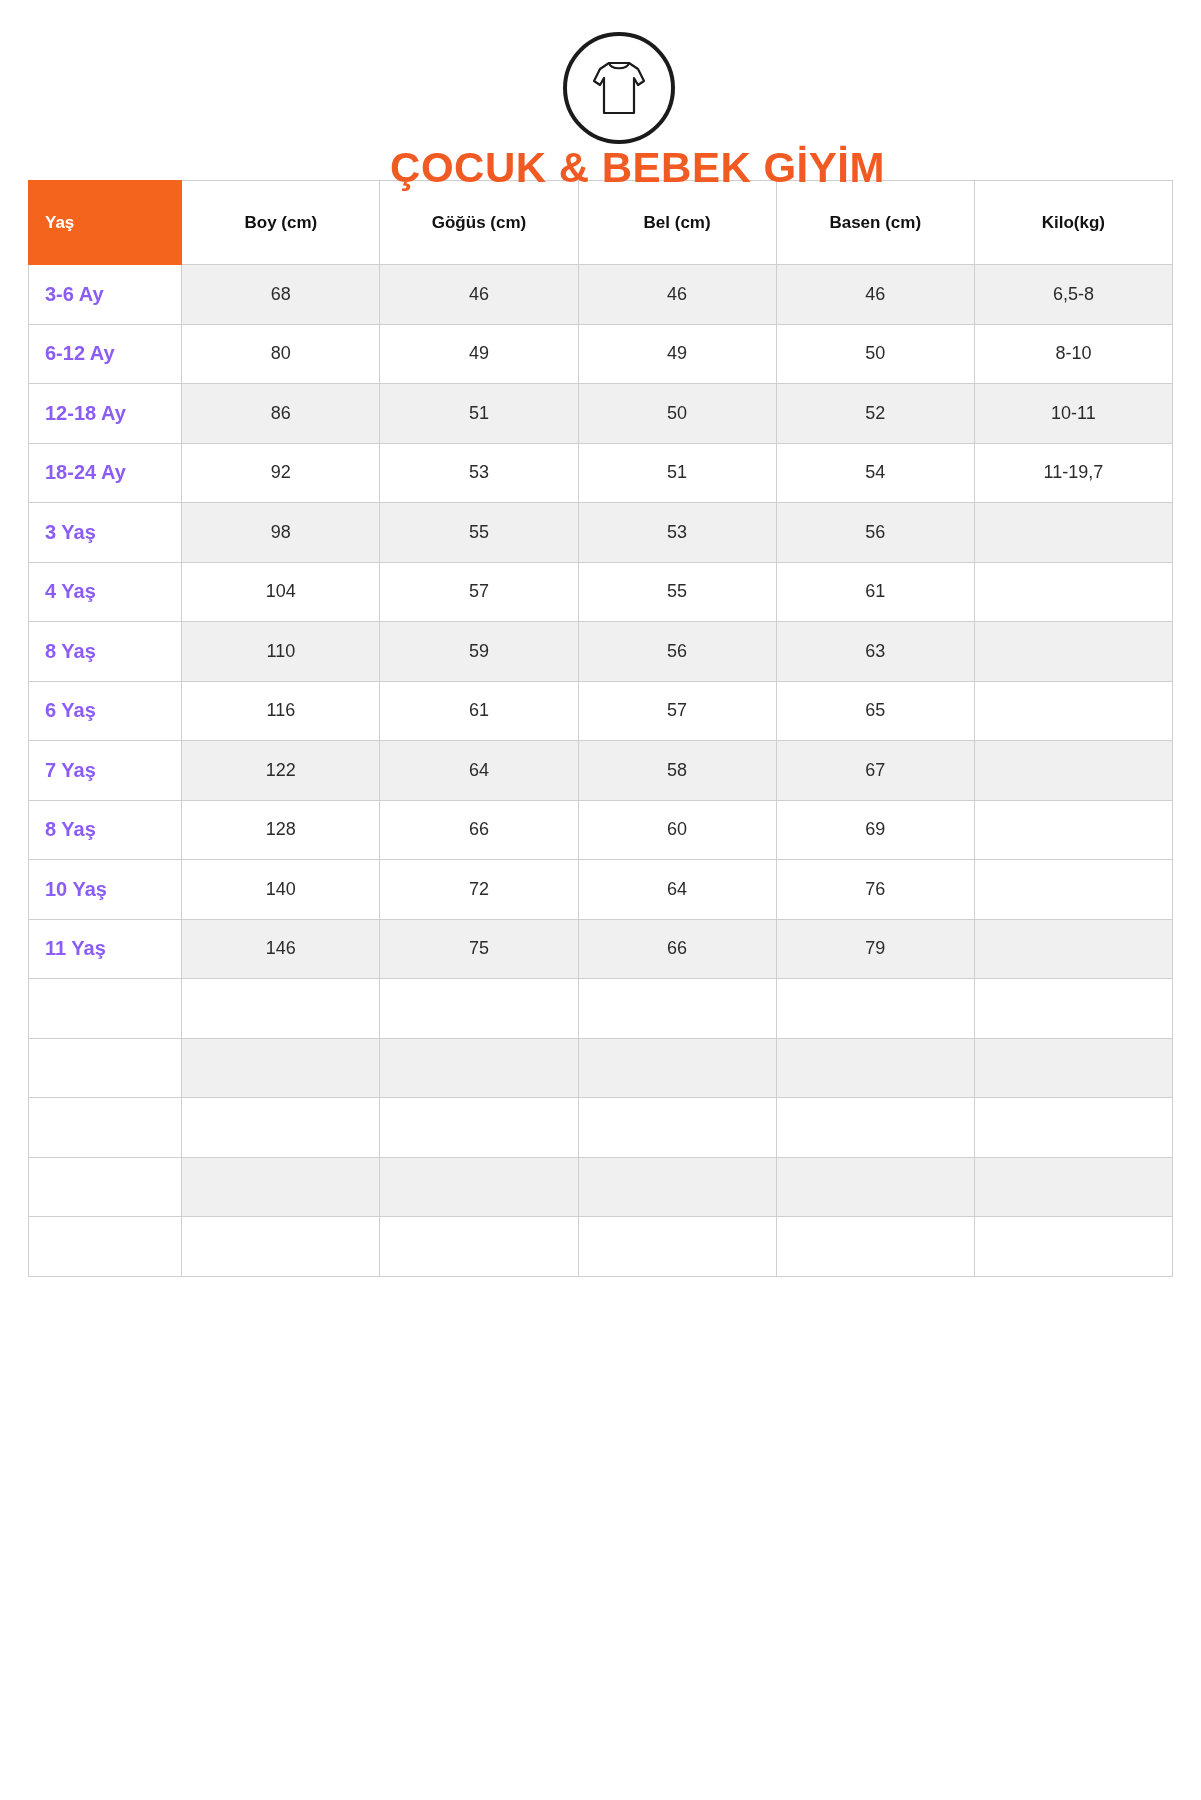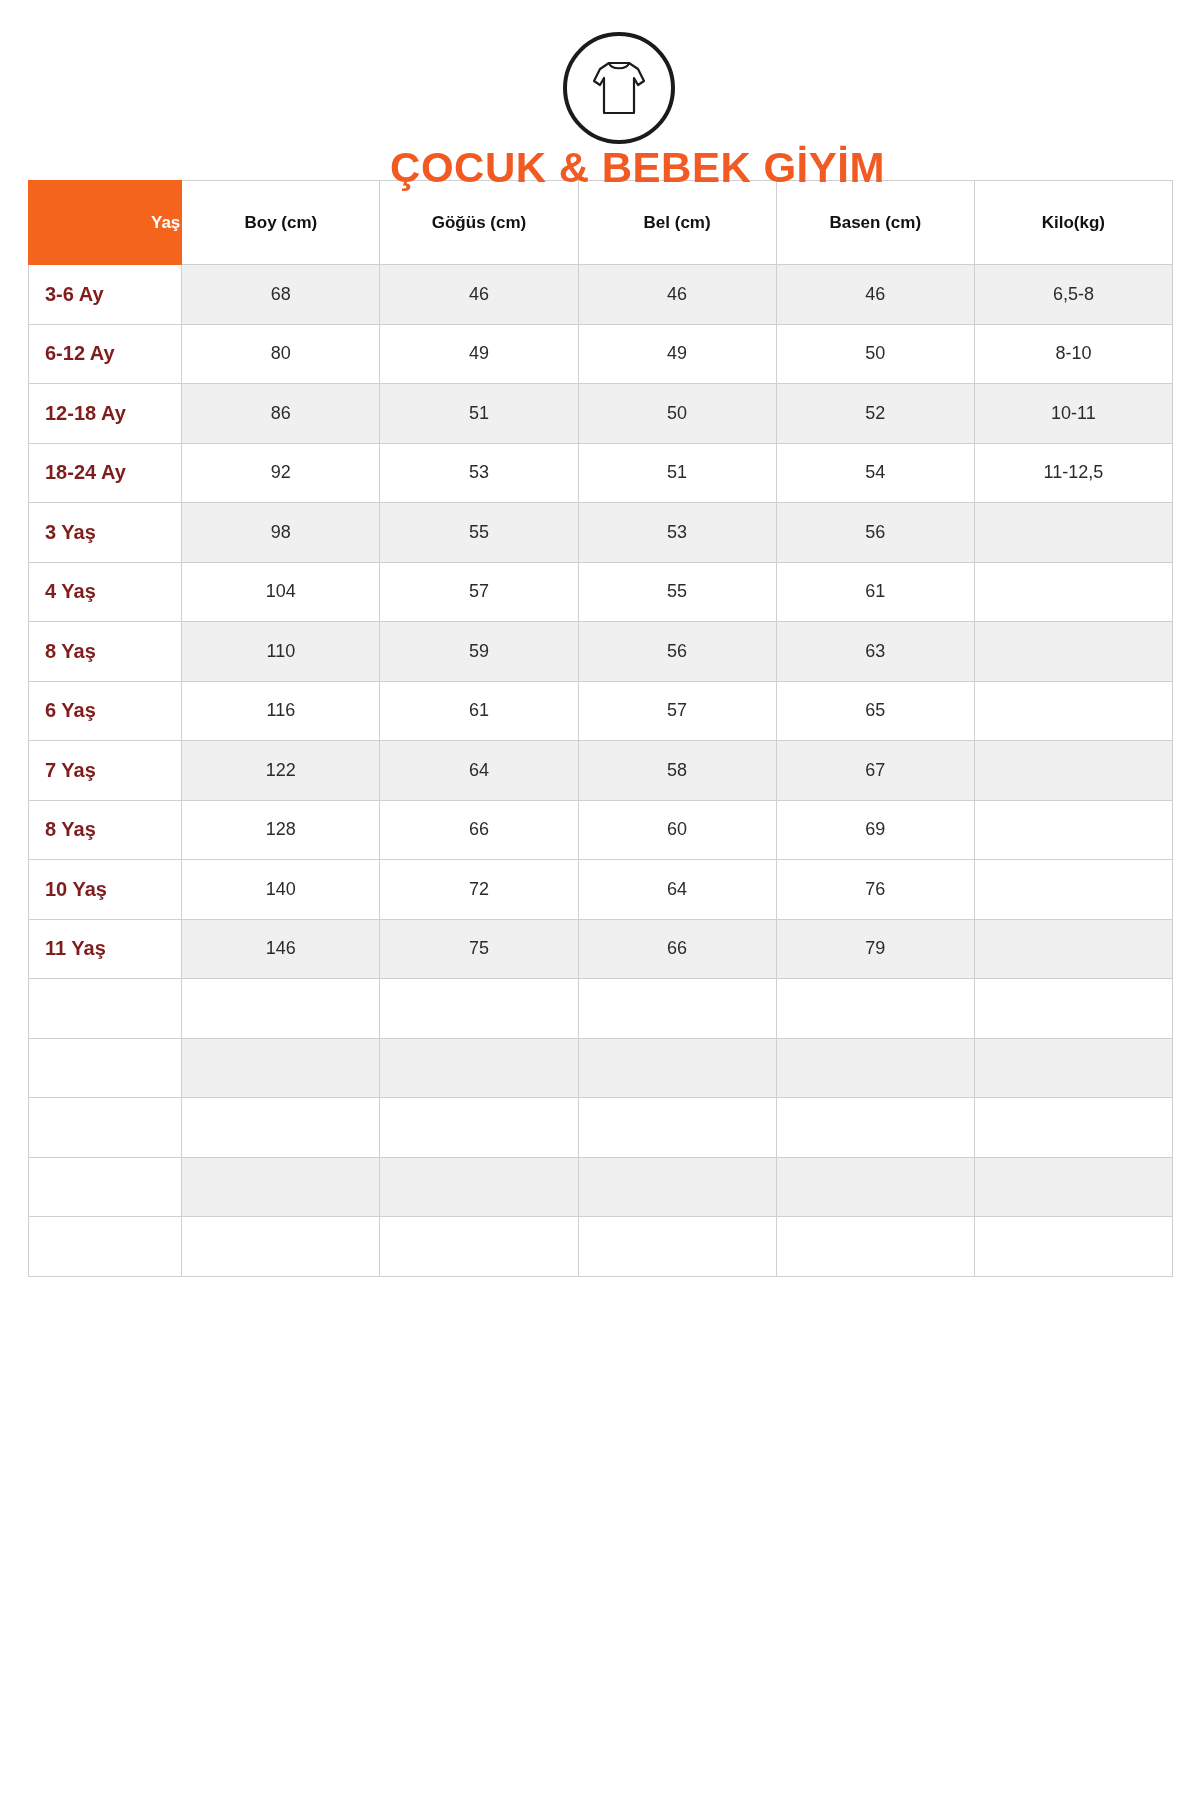--- a/index.html
+++ b/index.html
@@ -64,21 +64,21 @@
     height: 84px;
     background: #ffffff;
     color: #111111;
     font-size: 17px;
     font-weight: bold;
     border-bottom: 2px solid #9a9a9a;
   }
   thead th.age-head {
     background: #f4641d;
     color: #ffffff;
-    text-align: right;
+    text-align: left;
     padding-left: 16px;
     font-size: 17px;
     border-color: #f4641d;
   }
 
   
   col.c-age   { width: 130px; }
   col.c-boy   { width: 168px; }
   col.c-gogus { width: 168px; }
   col.c-bel   { width: 168px; }
@@ -89,21 +89,21 @@
   tbody tr { height: 59.5px; }
   tbody td {
     font-size: 18px;
     color: #2b2b2b;
     background: #ffffff;
   }
   tbody tr.alt td {
     background: #f0f0f0;
   }
   tbody td.age-cell {
-    color: #7f1d1d;
+    color: #8b5cf6;
     font-weight: bold;
     font-size: 20px;
     text-align: left;
     padding-left: 16px;
     background: #ffffff;
   }
   tbody tr.alt td.age-cell {
     background: #ffffff;
   }
   tbody td.empty-cell { color: transparent; }
@@ -167,21 +167,21 @@
           <td>50</td>
           <td>52</td>
           <td>10-11</td>
         </tr>
         <tr>
           <td class="age-cell">18-24 Ay</td>
           <td>92</td>
           <td>53</td>
           <td>51</td>
           <td>54</td>
-          <td>11-12,5</td>
+          <td>11-19,7</td>
         </tr>
         <tr class="alt">
           <td class="age-cell">3 Yaş</td>
           <td>98</td>
           <td>55</td>
           <td>53</td>
           <td>56</td>
           <td class="empty-cell"></td>
         </tr>
         <tr>

